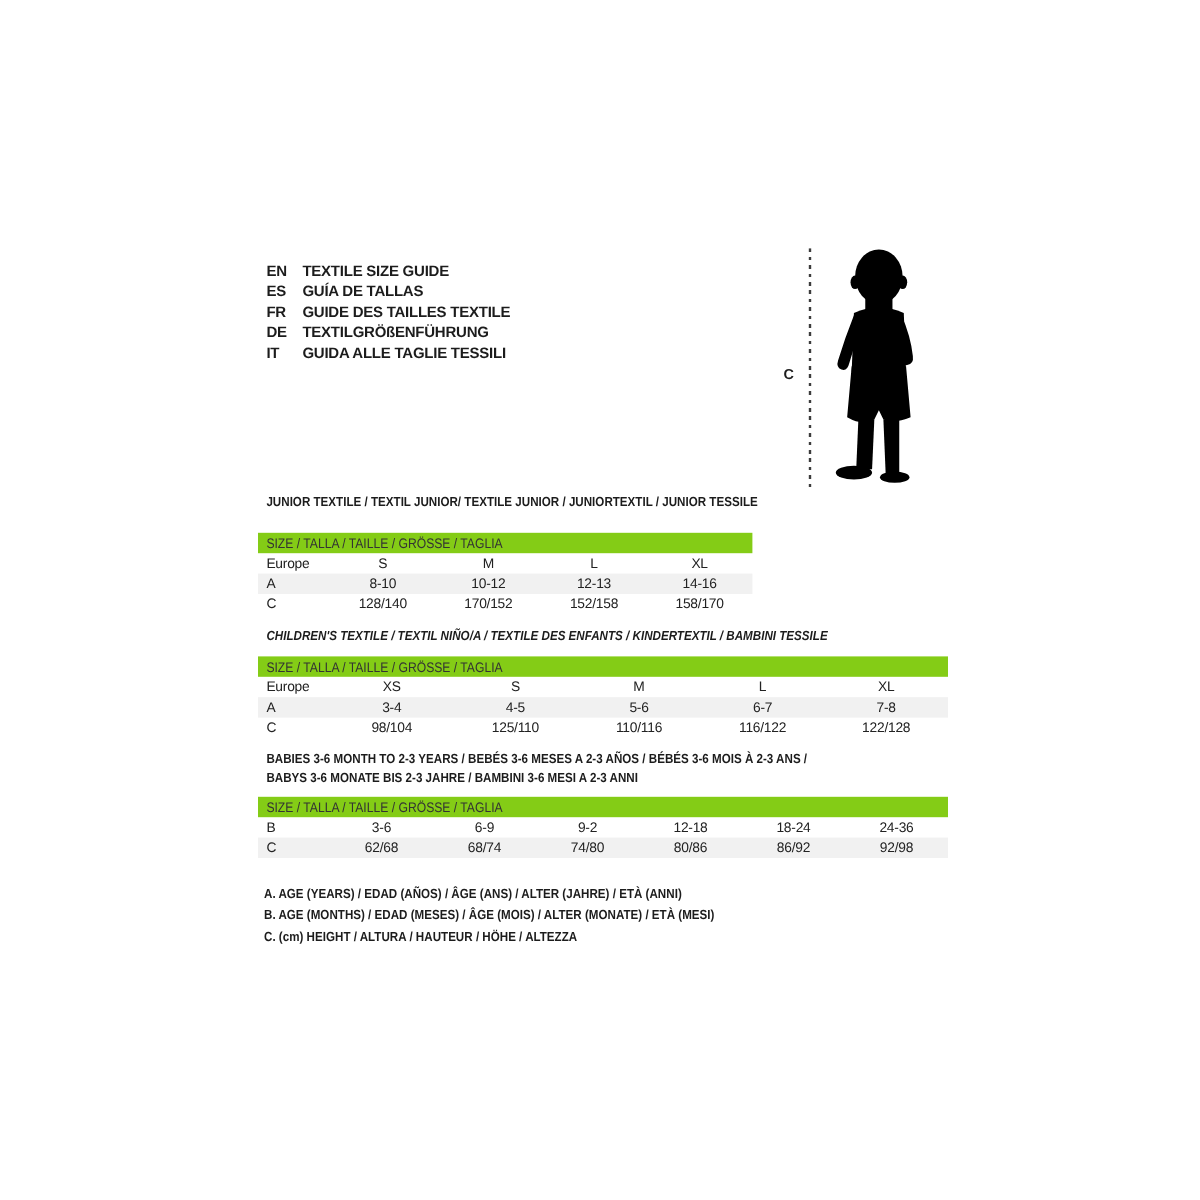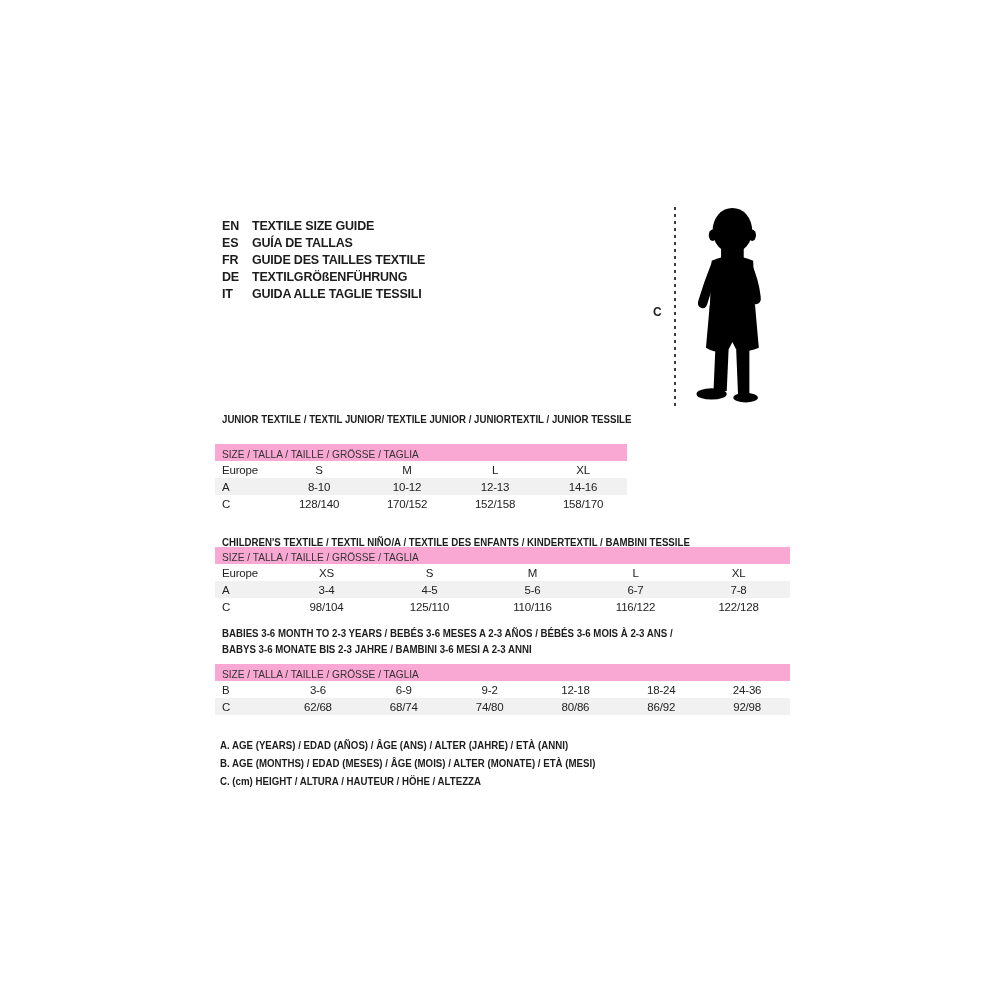--- a/index.html
+++ b/index.html
@@ -23,35 +23,35 @@
     background:repeating-linear-gradient(to bottom,#3c3c3c 0 3px, transparent 3px 7px); }
   .figure svg { position:absolute; left:38px; top:3px; }
 
   
   .section { position:absolute; left:215px; }
   #sec-junior   { top:412px; width:412px; height:112px; }
   #sec-children { top:519px; width:575px; height:108px; }
   #sec-babies   { top:626px; width:575px; height:100px; }
 
   .sec-title { position:absolute; left:7px; font-weight:bold; font-size:11px; height:15px; line-height:15px; white-space:nowrap; }
-  .size-bar { position:absolute; left:0; width:100%; height:17px; background:#f9a8d4; }
+  .size-bar { position:absolute; left:0; width:100%; height:17px; background:#84cc16; }
   .size-bar span { margin-left:7px; font-size:11.5px; line-height:17px; color:#333; }
 
   .t-row { position:absolute; left:0; width:100%; height:17px; display:grid; align-items:center; }
   .g4 { grid-template-columns:60px repeat(4,1fr); }
   .g5 { grid-template-columns:60px repeat(5,1fr); }
   .g6 { grid-template-columns:60px repeat(6,1fr); }
   .t-row .cell { font-size:11.5px; letter-spacing:-0.2px; text-align:center; color:#222; }
   .t-row .label { text-align:left; padding-left:7px; }
   .stripe { background:#f1f1f1; }
 
   
   #sec-junior .size-bar { top:32px; }
   #sec-junior .r0 { top:49px; } #sec-junior .r1 { top:66px; } #sec-junior .r2 { top:83px; }
-  #sec-children .sec-title { top:16px; }
+  #sec-children .sec-title { top:4px;font-style:italic; }
   #sec-children .size-bar { top:28px; }
   #sec-children .r0 { top:45px; } #sec-children .r1 { top:62px; } #sec-children .r2 { top:79px; }
   #sec-babies .title1 { top:0; } #sec-babies .title2 { top:16px; }
   #sec-babies .size-bar { top:38px; }
   #sec-babies .r0 { top:55px; } #sec-babies .r1 { top:72px; }
 
   
   .legend { position:absolute; left:220px; top:736px; }
   .legend-line { height:18px; line-height:18px; font-weight:bold; font-size:11px; white-space:nowrap; }
 </style>

